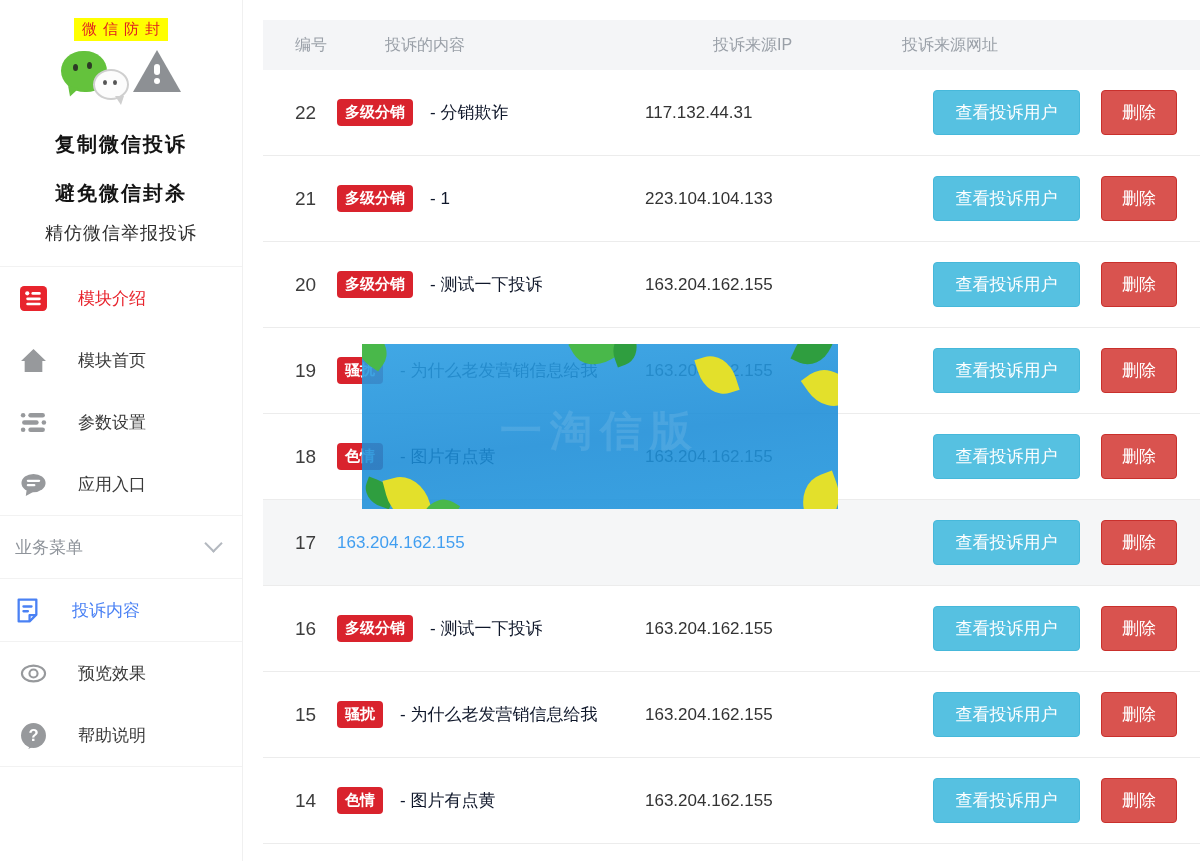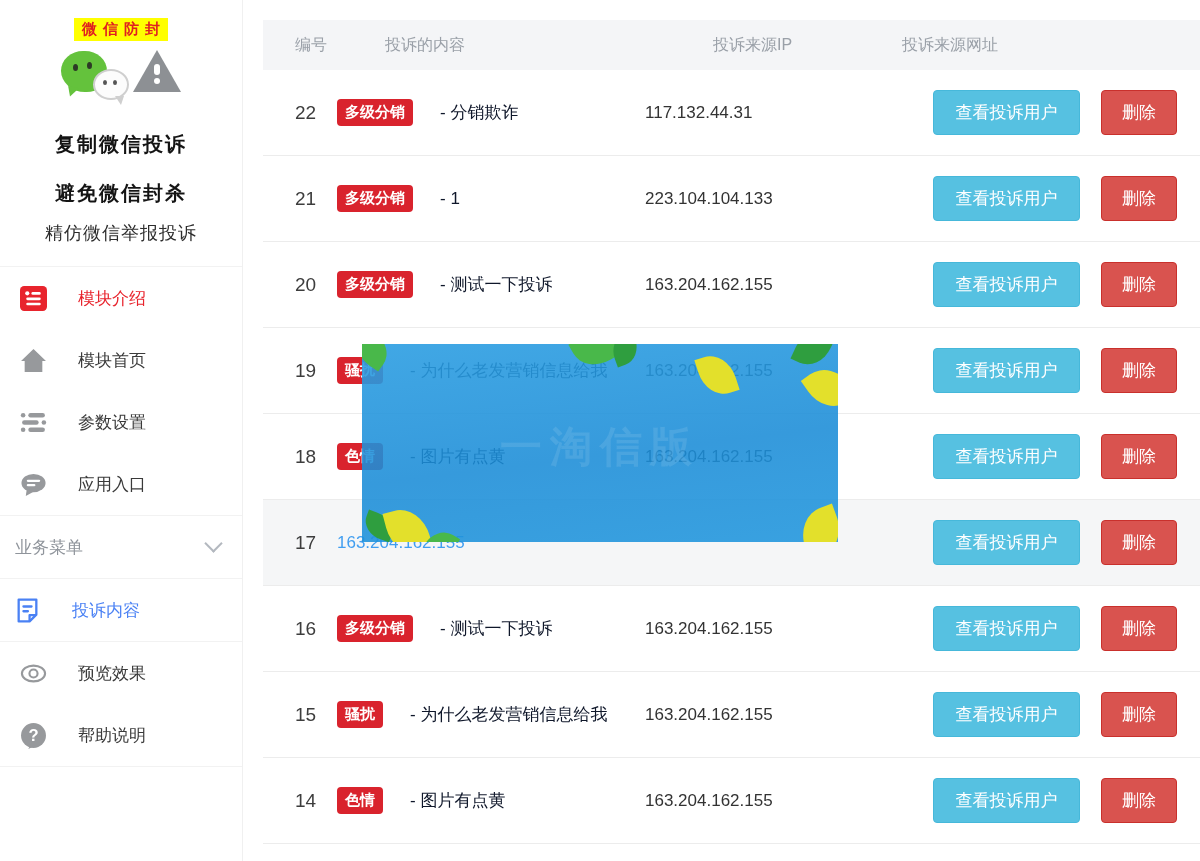--- a/index.html
+++ b/index.html
@@ -3,21 +3,21 @@
 <meta charset="utf-8">
 <style>
   html,body{margin:0;padding:0;}
   body{width:1200px;height:861px;position:relative;background:#fff;overflow:hidden;
        font-family:"Liberation Sans","DejaVu Sans",sans-serif;}
 
   
   .sidebar{position:absolute;left:0;top:0;width:243px;height:861px;background:#fff;
            border-right:1px solid #f0f0f0;box-sizing:border-box;}
   .logo-block{padding-top:18px;text-align:center;}
-  .banner{display:inline-block;background:#ffff00;color:#e02020;font-weight:bold;
+  .banner{display:inline-block;background:#ffff00;color:#e02020;font-weight:normal;
           font-size:15px;letter-spacing:6px;padding:2px 2px 2px 8px;}
   .logo-icons{position:relative;width:124px;height:60px;margin:5px auto 1px;}
   .wc-big{position:absolute;left:2px;top:5px;width:46px;height:41px;background:#64c23c;
           border-radius:48% 48% 44% 52%;}
   .wc-big:after{content:"";position:absolute;left:6px;bottom:-5px;width:0;height:0;
           border-left:4px solid transparent;border-right:7px solid transparent;
           border-top:10px solid #64c23c;transform:rotate(12deg);}
   .eye{position:absolute;width:5px;height:7px;border-radius:50%;background:#2d3a26;}
   .eye.e1{left:12px;top:13px;} .eye.e2{left:26px;top:11px;}
   .wc-small{position:absolute;left:34px;top:23px;width:32px;height:27px;background:#fcfcfc;
@@ -58,30 +58,30 @@
   .c-content{width:308px;flex:none;display:flex;align-items:center;overflow:hidden;}
   .thead .c-content{padding-left:14px;box-sizing:border-box;}
   .c-ip{width:155px;flex:none;font-size:17px;color:#333;}
   .thead .c-ip{color:#9aa0a8;font-size:16px;}
   .c-url{flex:1;}
   .c-actions{margin-left:auto;display:flex;gap:21px;align-items:flex-start;padding-right:23px;flex:none;}
   .trow{height:85px;display:flex;align-items:center;border-bottom:1px solid #ececec;}
   .trow.highlight{background:#f5f6f7;}
   .row-id{font-size:19px;color:#3d3d3d;}
   .badge{background:#d9232d;color:#fff;font-weight:bold;font-size:15px;padding:4px 8px;
-         border-radius:4px;margin-right:27px;white-space:nowrap;flex:none;}
+         border-radius:4px;margin-right:17px;white-space:nowrap;flex:none;}
   .ctext{font-size:17px;color:#0f172a;white-space:nowrap;overflow:hidden;}
   .c-ip.link{color:#419ef0;}
   .btn-view{width:147px;height:45px;background:#56c1e1;border:1px solid #46b8da;color:#fff;
          font-size:17px;border-radius:4px;cursor:pointer;font-family:inherit;}
   .btn-delete{width:76px;height:45px;background:#d9534f;border:1px solid #c9302c;color:#fff;
          font-size:17px;border-radius:4px;cursor:pointer;font-family:inherit;}
 
   
-  .overlay{position:absolute;left:362px;top:344px;width:476px;height:198px;z-index:6;overflow:hidden;
+  .overlay{position:absolute;left:362px;top:344px;width:476px;height:165px;z-index:6;overflow:hidden;
         background:linear-gradient(173deg,rgba(44,158,226,.90) 0%,rgba(26,140,215,.88) 55%,rgba(36,152,222,.90) 100%);}
   .watermark{position:absolute;left:50%;top:50%;transform:translate(-50%,-42%);
         font-size:42px;font-weight:bold;color:rgba(255,255,255,0.10);letter-spacing:8px;white-space:nowrap;}
   .leaf{position:absolute;border-radius:0 70% 0 70%;}
   .lg{background:#49b84a;} .ld{background:#2f9e3f;} .ly{background:#e3e02b;}
   .l1{left:-8px;top:-10px;width:36px;height:30px;transform:rotate(35deg);}
   .l2{left:212px;top:-12px;width:42px;height:34px;transform:rotate(150deg);}
   .l3{left:248px;top:-8px;width:30px;height:26px;transform:rotate(70deg);}
   .l4{left:338px;top:10px;width:34px;height:42px;transform:rotate(-18deg);}
   .l5{left:432px;top:-12px;width:38px;height:32px;transform:rotate(115deg);}

